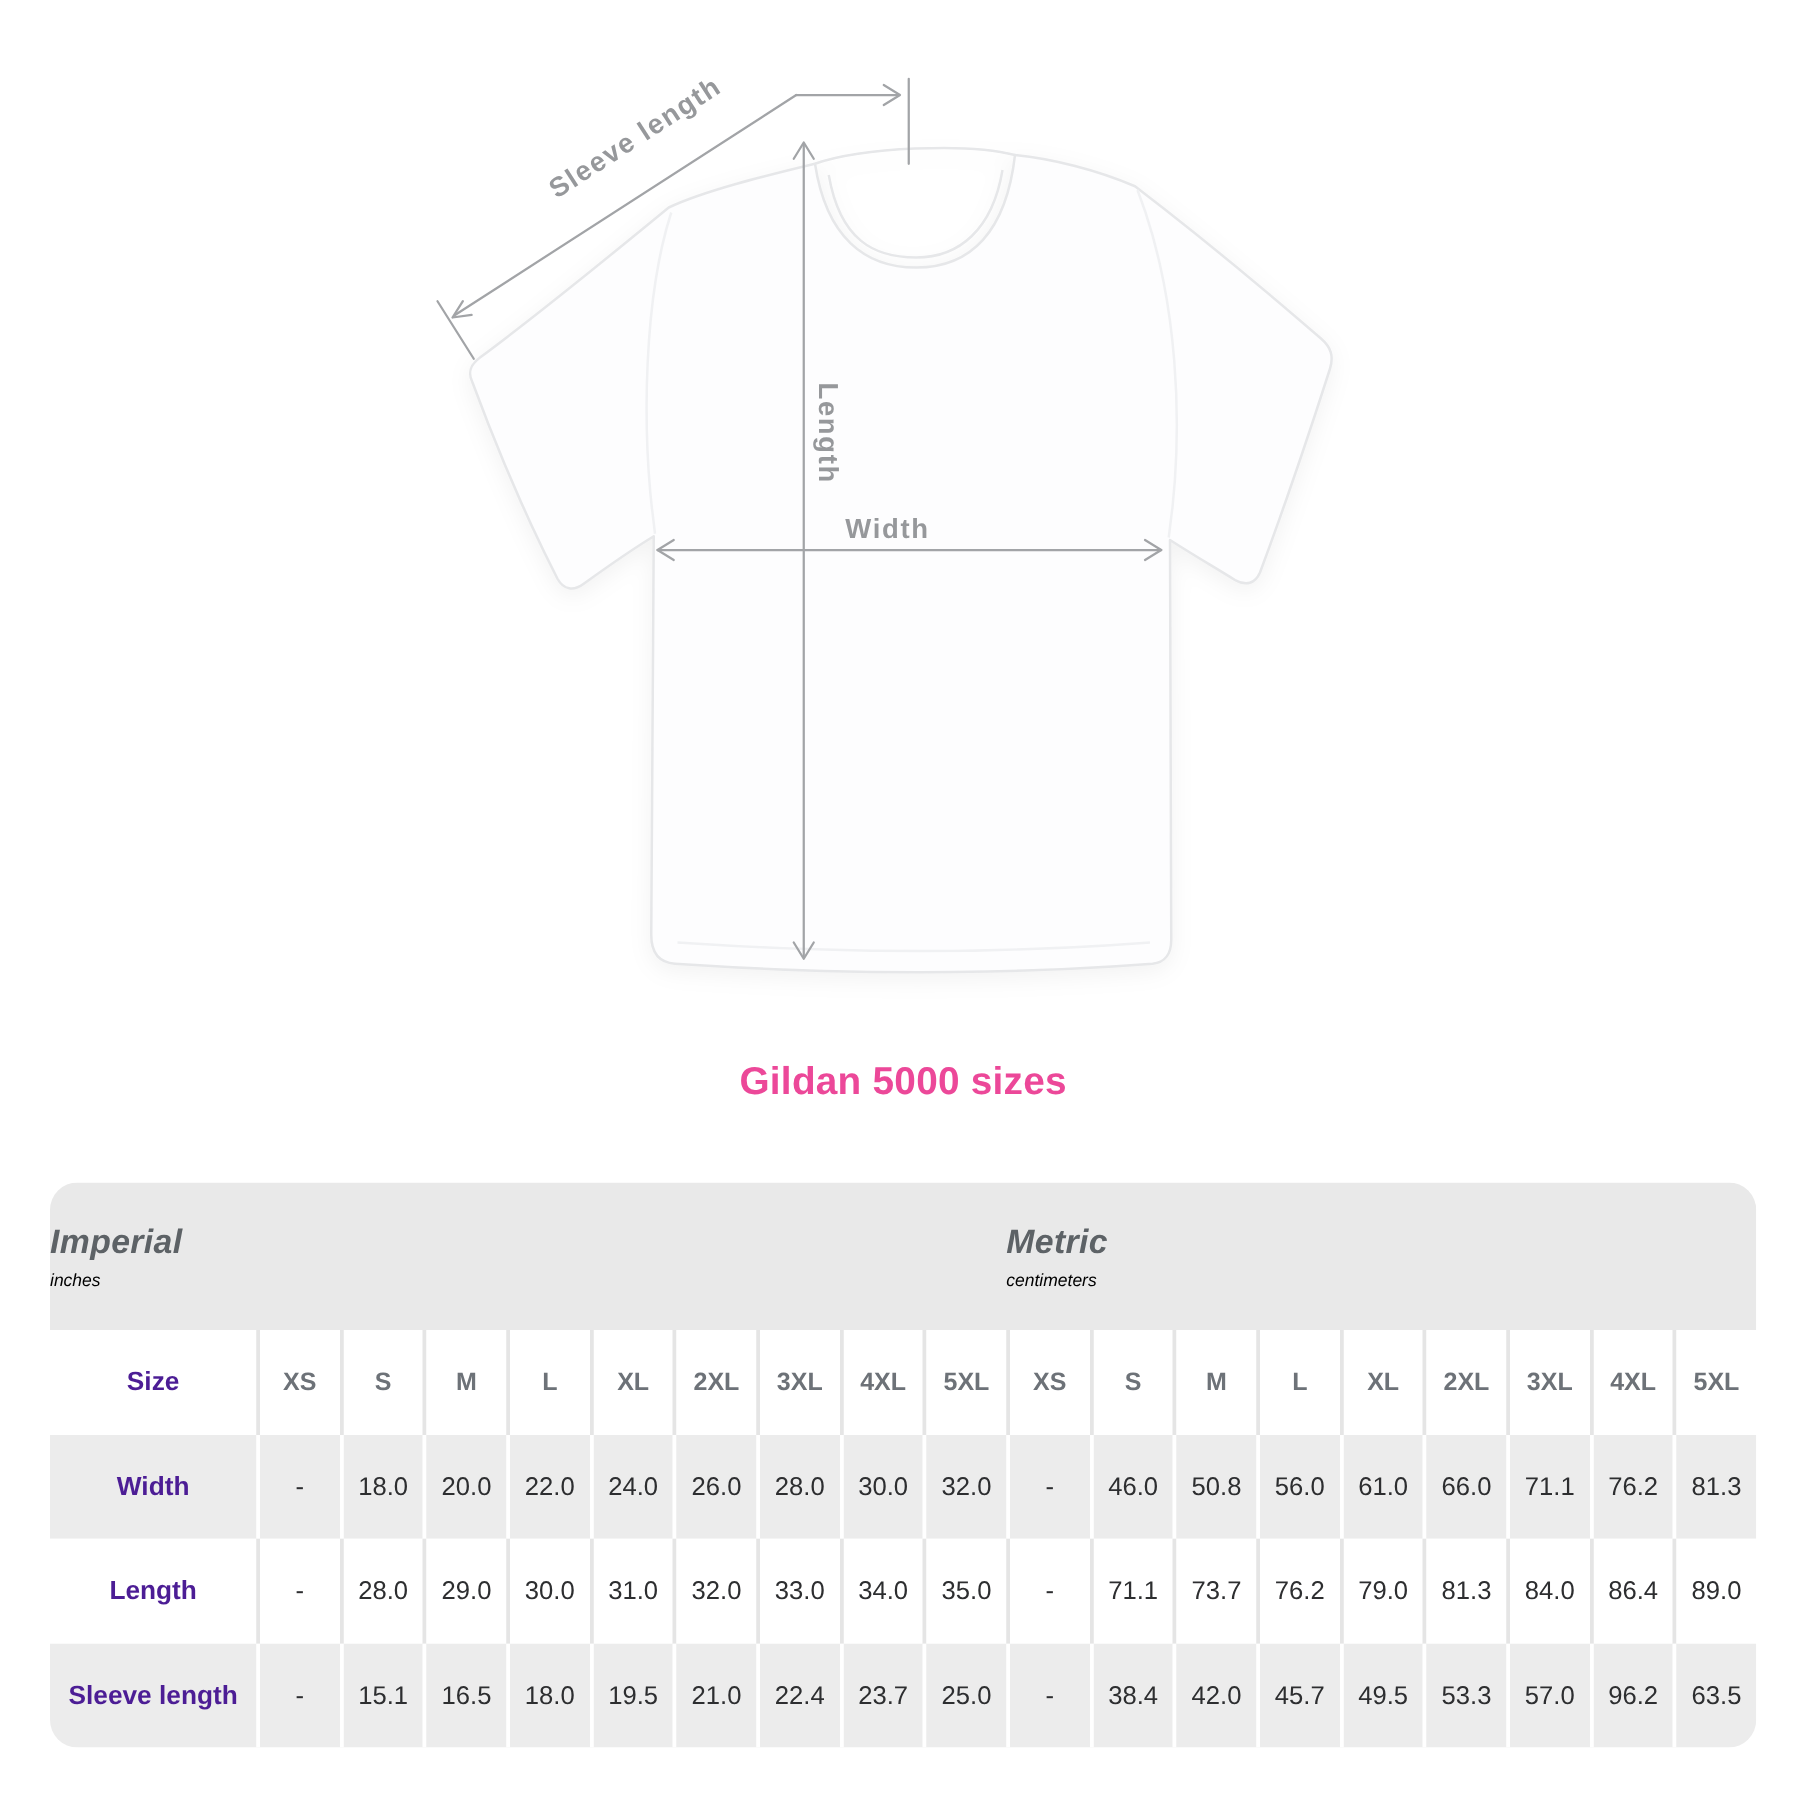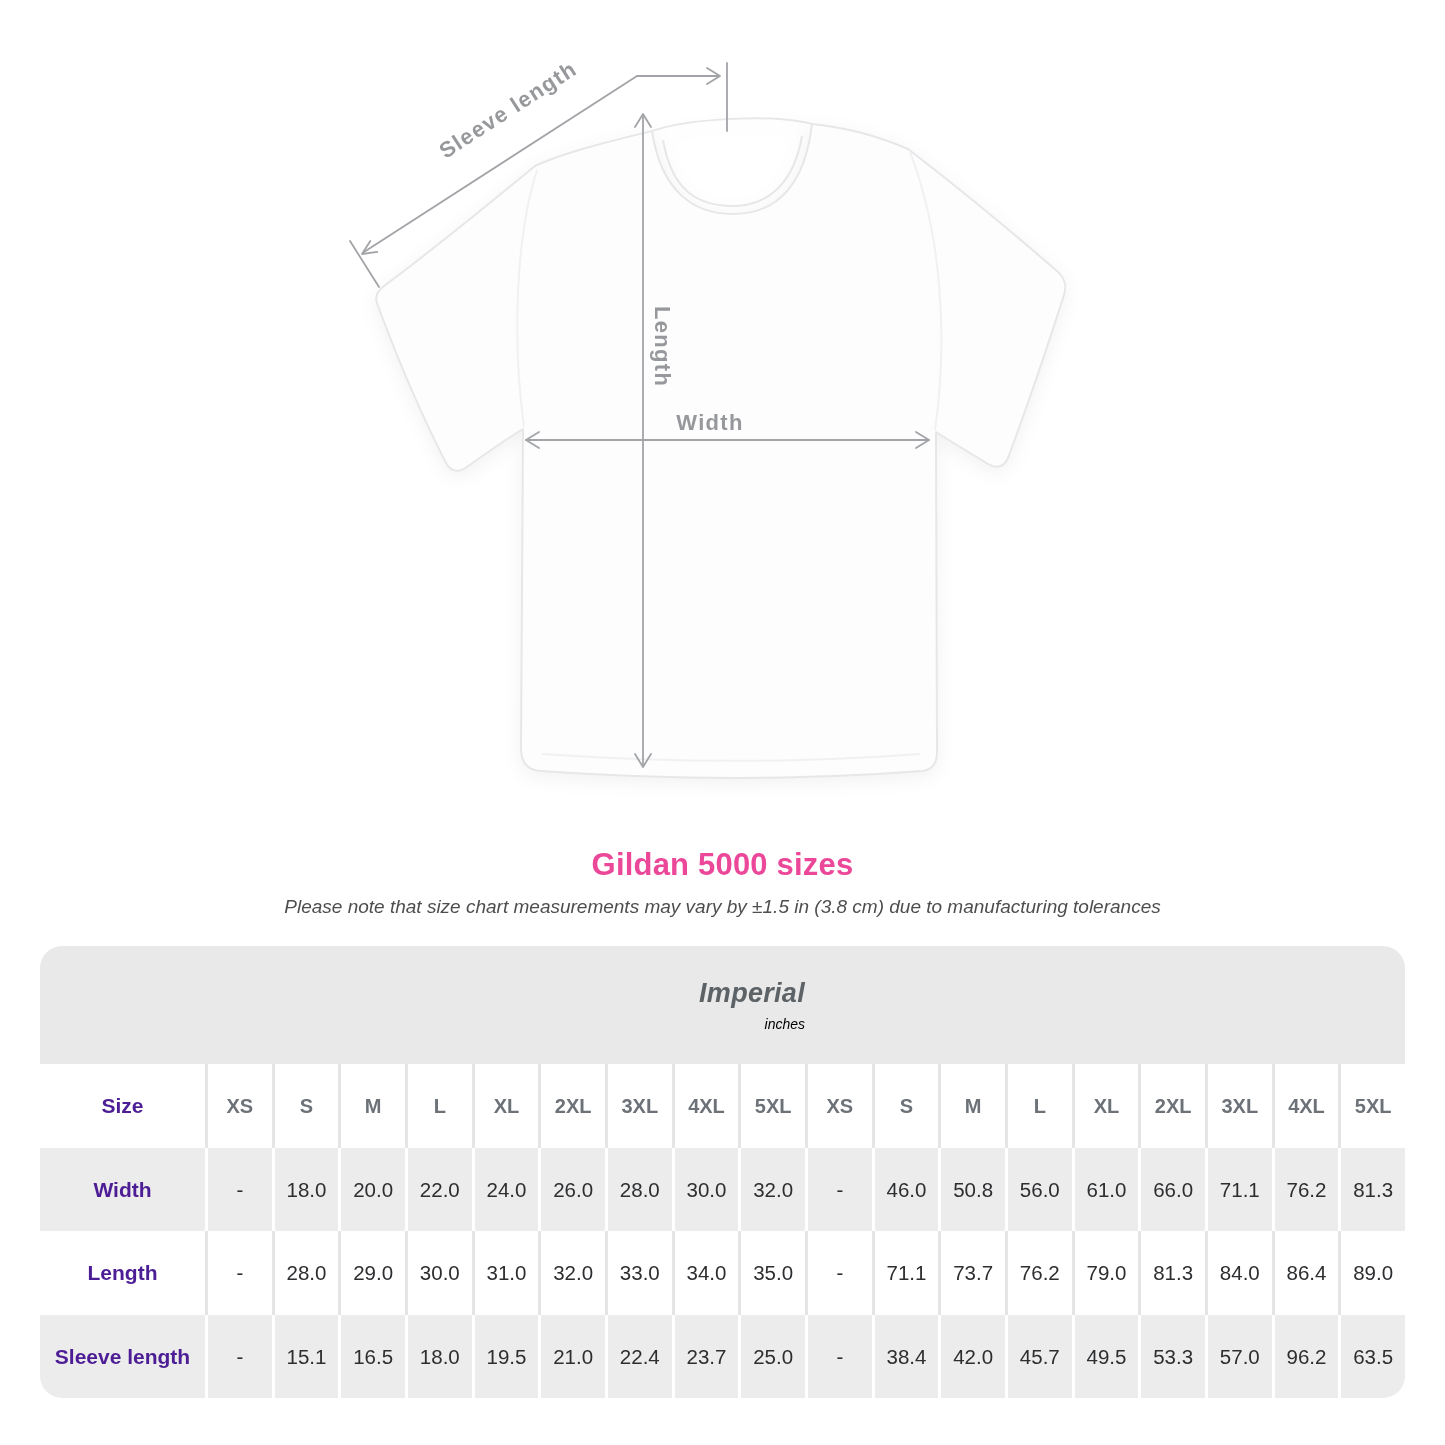--- a/index.html
+++ b/index.html
@@ -19,21 +19,21 @@
   
   .title{position:absolute;left:0;top:847px;width:100%;text-align:center;
          font-size:31px;font-weight:bold;color:#ec4899;letter-spacing:.2px}
   .note{position:absolute;left:0;top:896px;width:100%;text-align:center;
         font-size:19px;font-style:italic;color:#4e4e4e}
 
   
   .sizetable{position:absolute;left:40px;top:946px;width:1365px;height:452px;
              border-radius:22px;overflow:hidden;background:#fff}
   .band{display:grid;grid-template-columns:765px 1fr;height:118px;background:#e9e9e9}
-  .bcell{display:flex;flex-direction:column;align-items:flex-end;justify-content:center;gap:7px}
+  .bcell{display:flex;flex-direction:column;align-items:flex-start;justify-content:center;gap:7px}
   .uname{font-size:27px;font-weight:bold;font-style:italic;color:#5d6266;letter-spacing:.3px}
   .usub{font-size:14px;font-style:italic;color:#000000}
 
   .row{display:grid;grid-template-columns:165px repeat(18,1fr)}
   .r84{height:84px}.r83{height:83px}
   .cell{display:flex;align-items:center;justify-content:center;min-width:0}
   .whiterow{background:#fff}
   .grayrow{background:#ececec}
   .whiterow .cell + .cell{border-left:3px solid #e5e5e5}
   .grayrow  .cell + .cell{border-left:3px solid #ffffff}
@@ -97,28 +97,31 @@
       <path class="dim" d="M 370.3 240.9 L 362 254 L 377.3 251.9"></path>
       <line class="dim" x1="350" y1="241" x2="379" y2="287"></line>
       <line class="dim" x1="637" y1="76" x2="719" y2="76"></line>
       <path class="dim" d="M 707 68 L 720 76 L 707 84"></path>
       <line class="dim" x1="727" y1="63" x2="727" y2="131"></line>
       <text class="dimlabel" x="512" y="116" text-anchor="middle" transform="rotate(-33 512 116)">Sleeve length</text>
     </g>
   </svg>
 
   <div class="title">Gildan 5000 sizes</div>
-  <div class="note">Please note that size chart measurements may vary by ±1.5 in (3.8 cm) due to manufacturing tolerances</div>
 
   <div class="sizetable">
 
     <div class="band">
       <div class="bcell">
         <div class="uname">Imperial</div>
         <div class="usub">inches</div>
+      </div>
+      <div class="bcell">
+        <div class="uname">Metric</div>
+        <div class="usub">centimeters</div>
       </div>
     </div>
 
     <div class="row whiterow r84">
       <div class="cell lab">Size</div>
       <div class="cell h maj">XS</div>
       <div class="cell h">S</div>
       <div class="cell h">M</div>
       <div class="cell h">L</div>
       <div class="cell h">XL</div>

